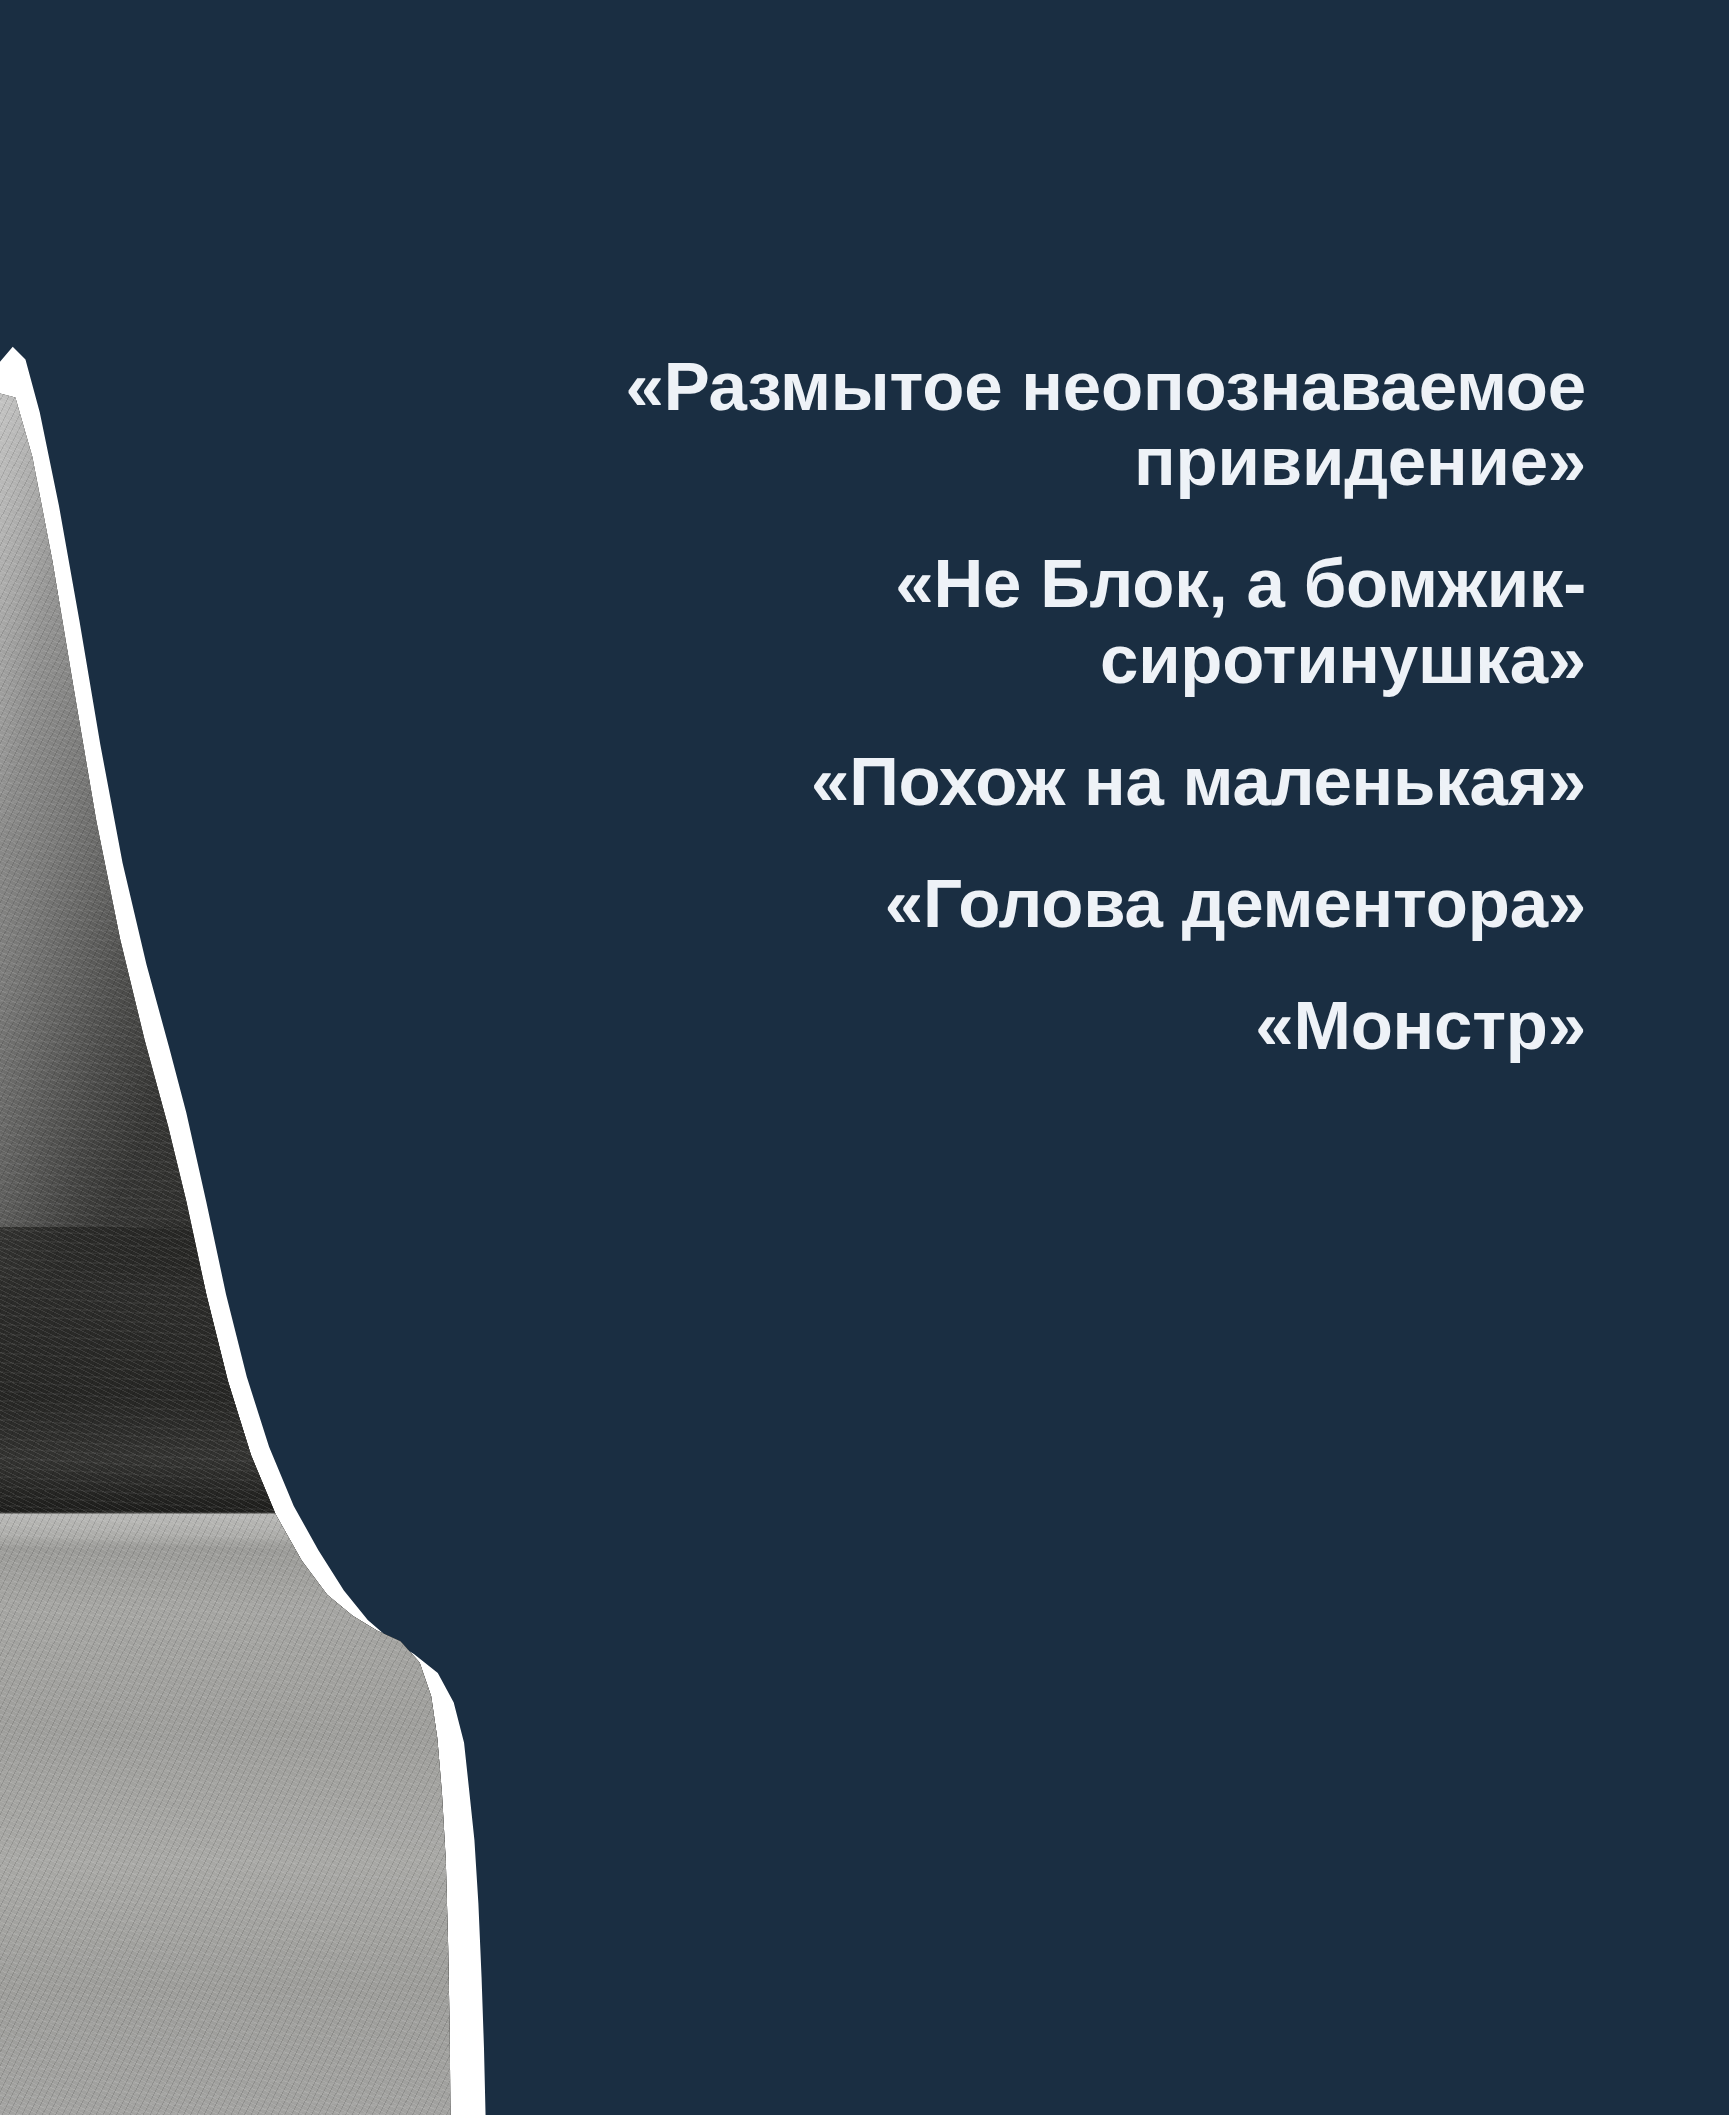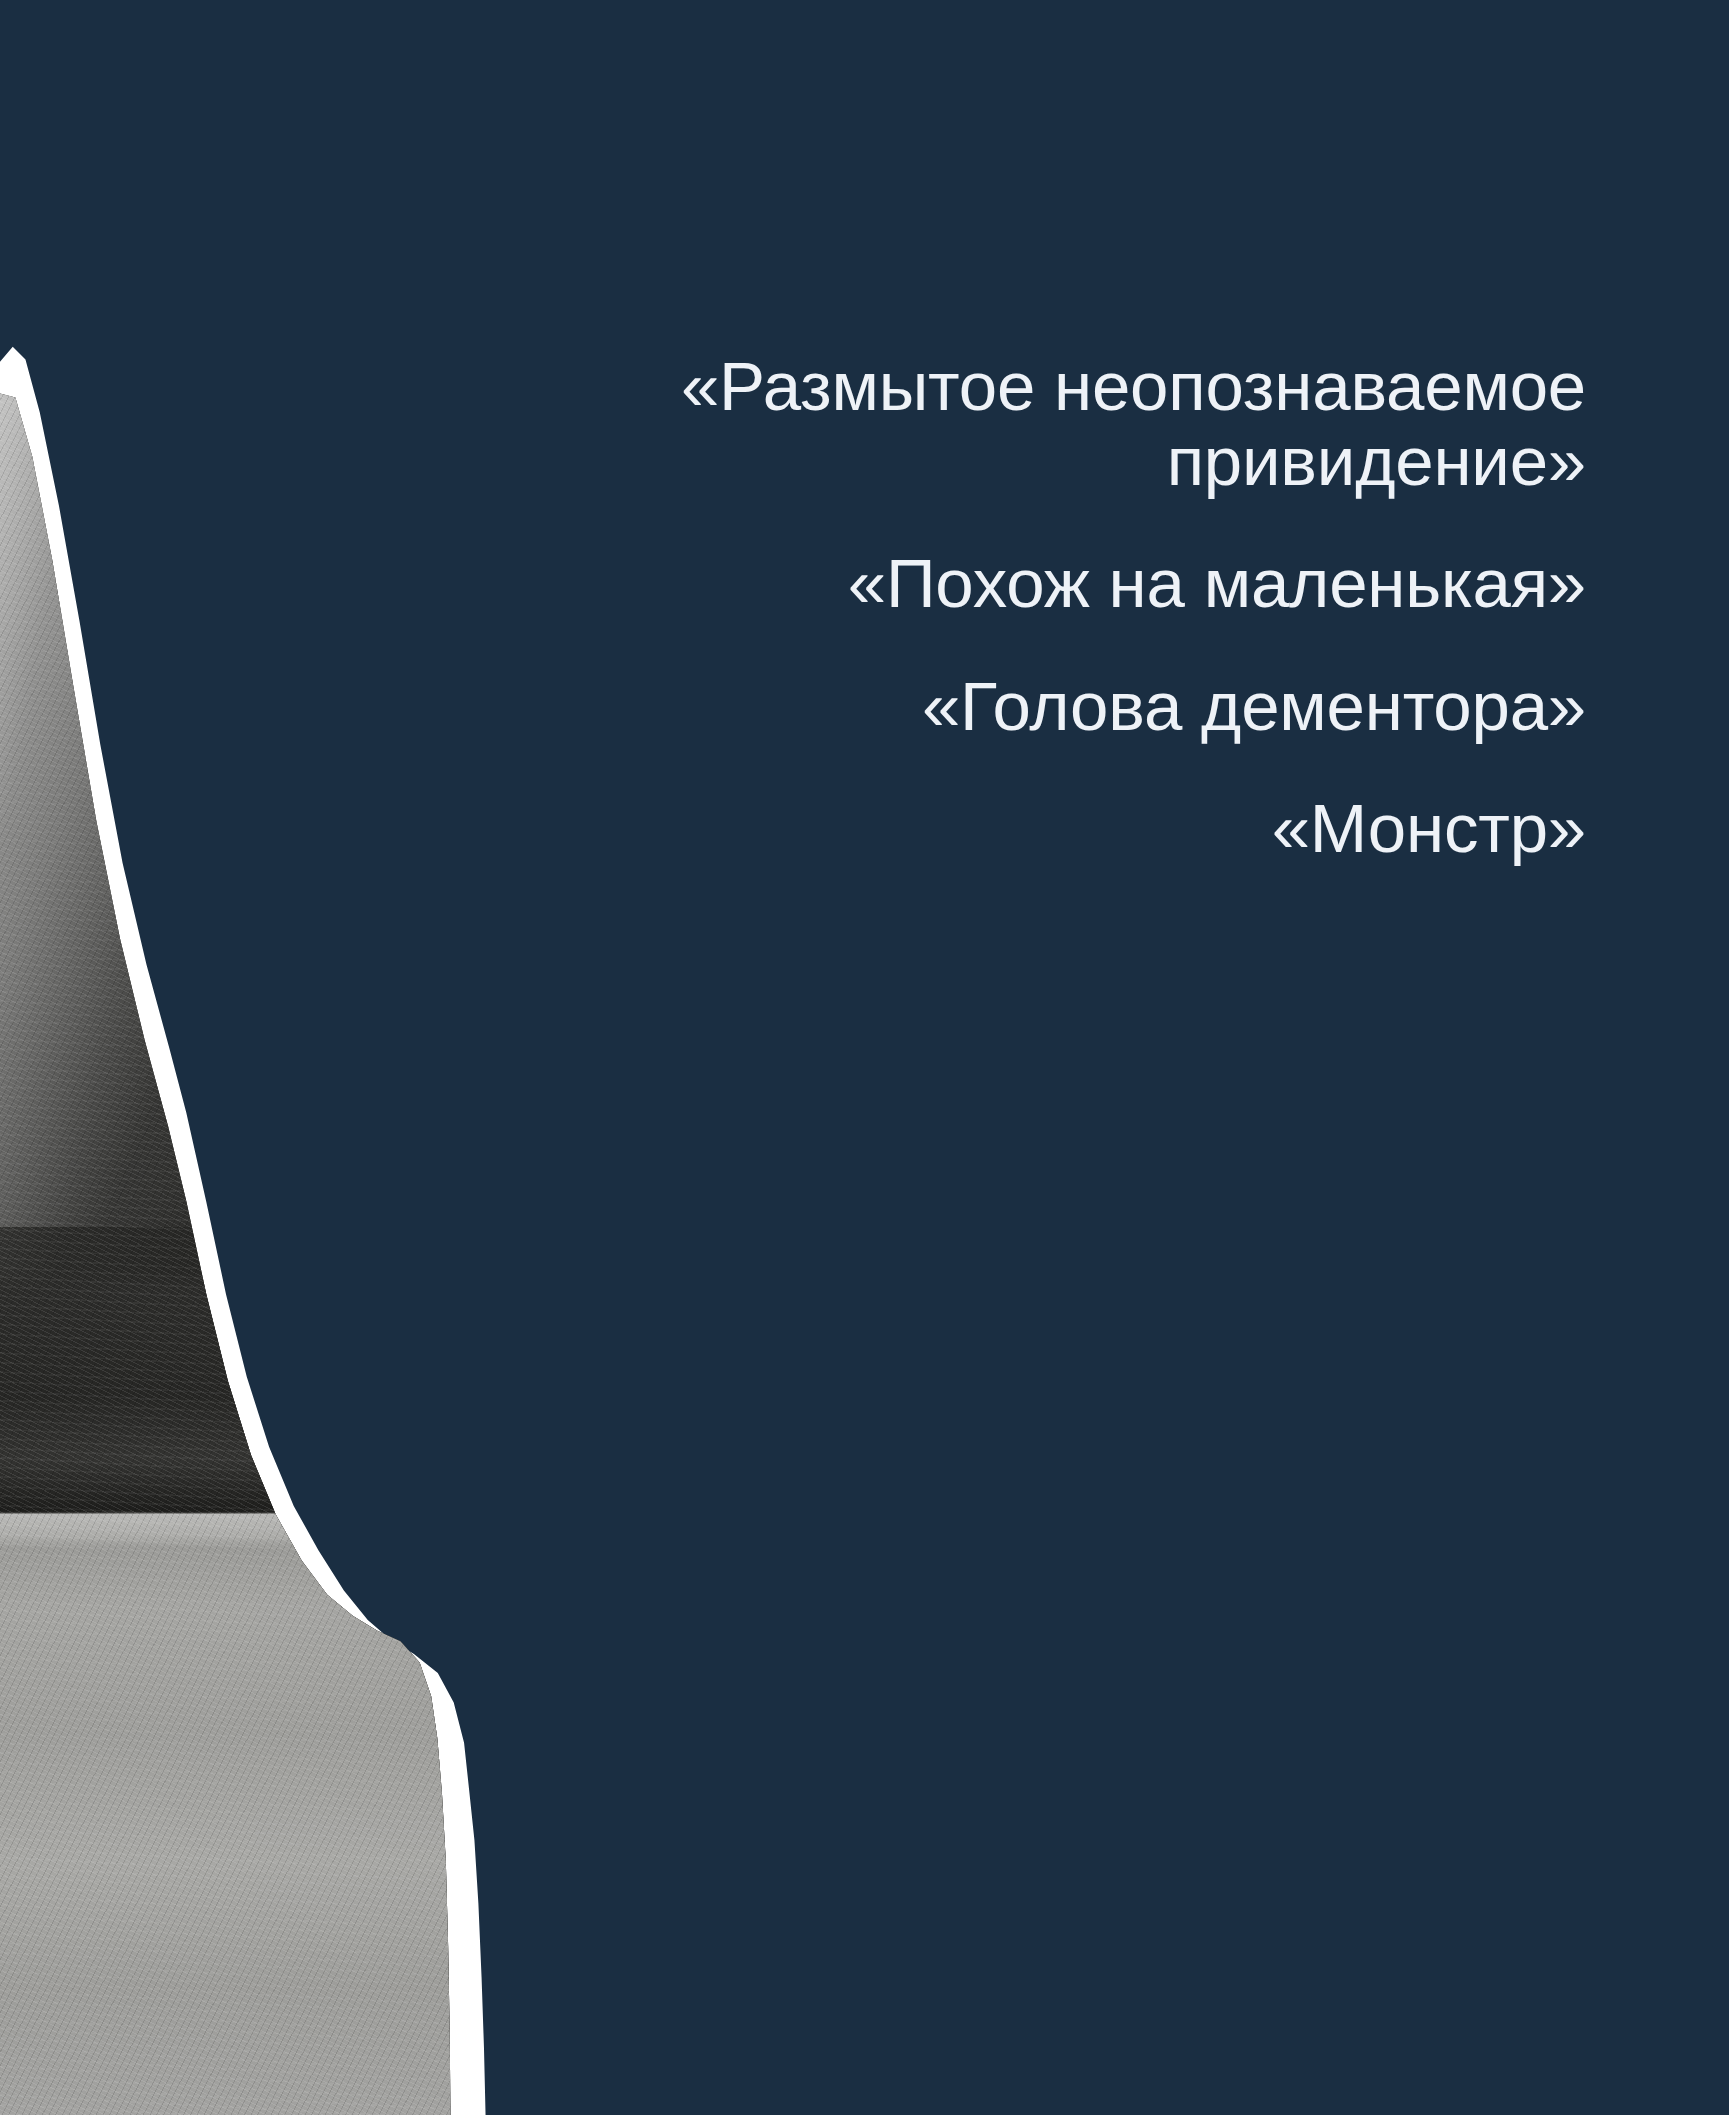--- a/index.html
+++ b/index.html
@@ -192,21 +192,21 @@
     top: 349px;
     width: 1124px;
     text-align: right;
   }
 
   .quote-line {
     color: #eef2f7;
     font-family: "Liberation Sans", sans-serif;
     font-size: 69px;
     line-height: 1.09;
-    font-weight: 400;
+    font-weight: 700;
     letter-spacing: -0.2px;
     margin: 0 0 47px 0;
     white-space: pre-line;
   }
 
   .quote-line:last-child {
     margin-bottom: 17px;
   }
 </style>
 </head>
@@ -218,19 +218,20 @@
     <div class="photo-white-mat"></div>
     <div class="photo-img">
       <div class="photo-highlight"></div>
       <div class="photo-grain"></div>
     </div>
   </div>
 
   <div class="quotes">
     <p class="quote-line">«Размытое неопознаваемое
 привидение»</p>
+    <p class="quote-line">«Не Блок, а бомжик-сиротинушка»</p>
     <p class="quote-line">«Похож на маленькая»</p>
     <p class="quote-line">«Голова дементора»</p>
     <p class="quote-line">«Монстр»</p>
   </div>
 
 </div>
 
 
 </body></html>

